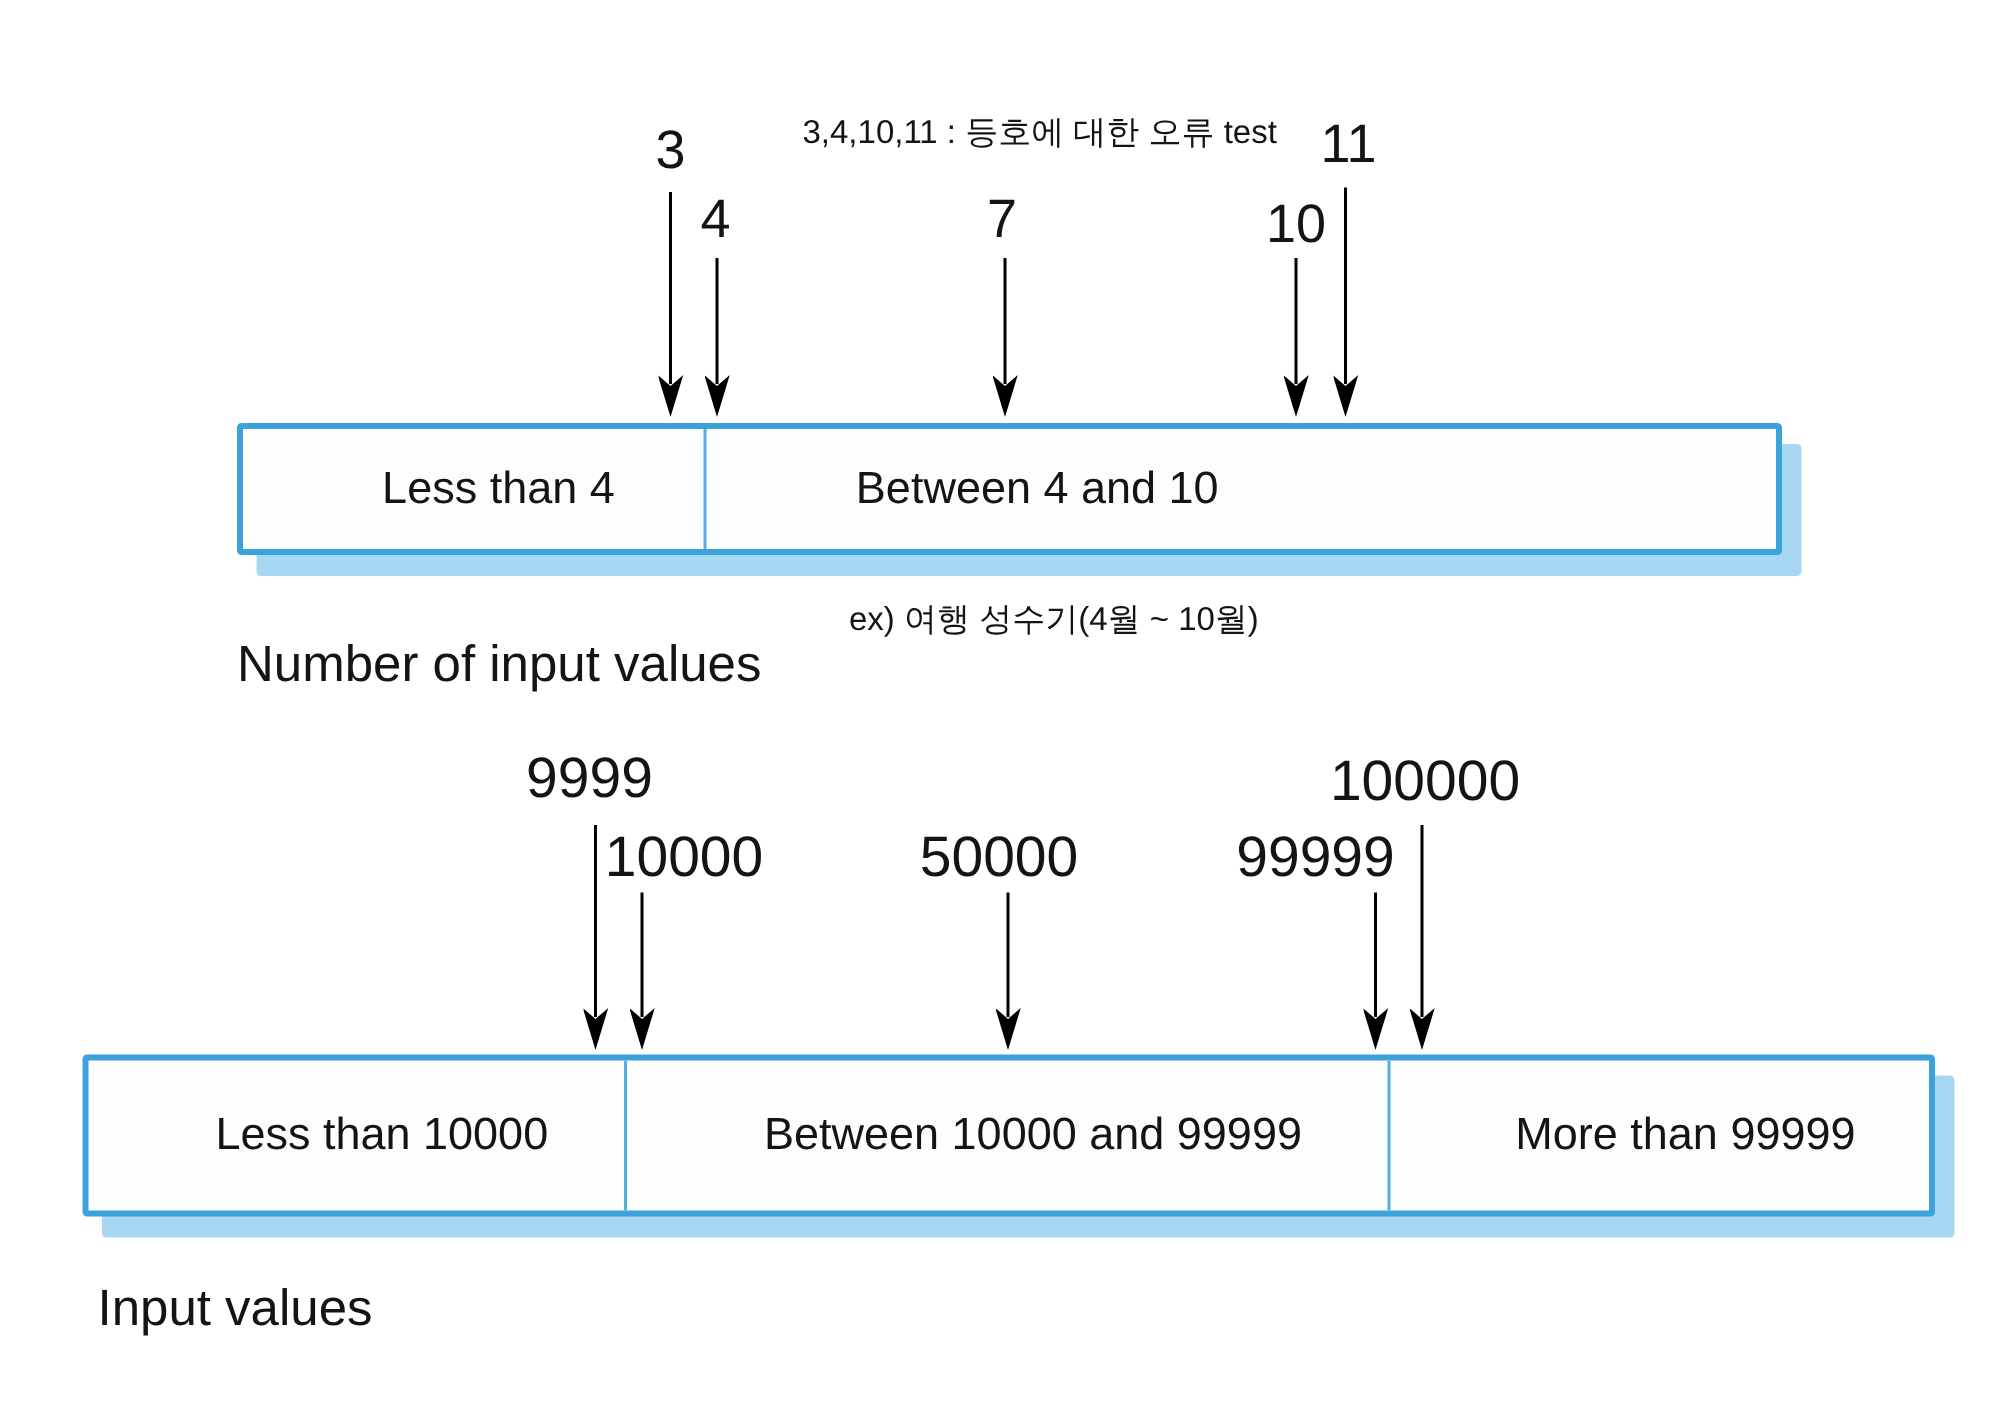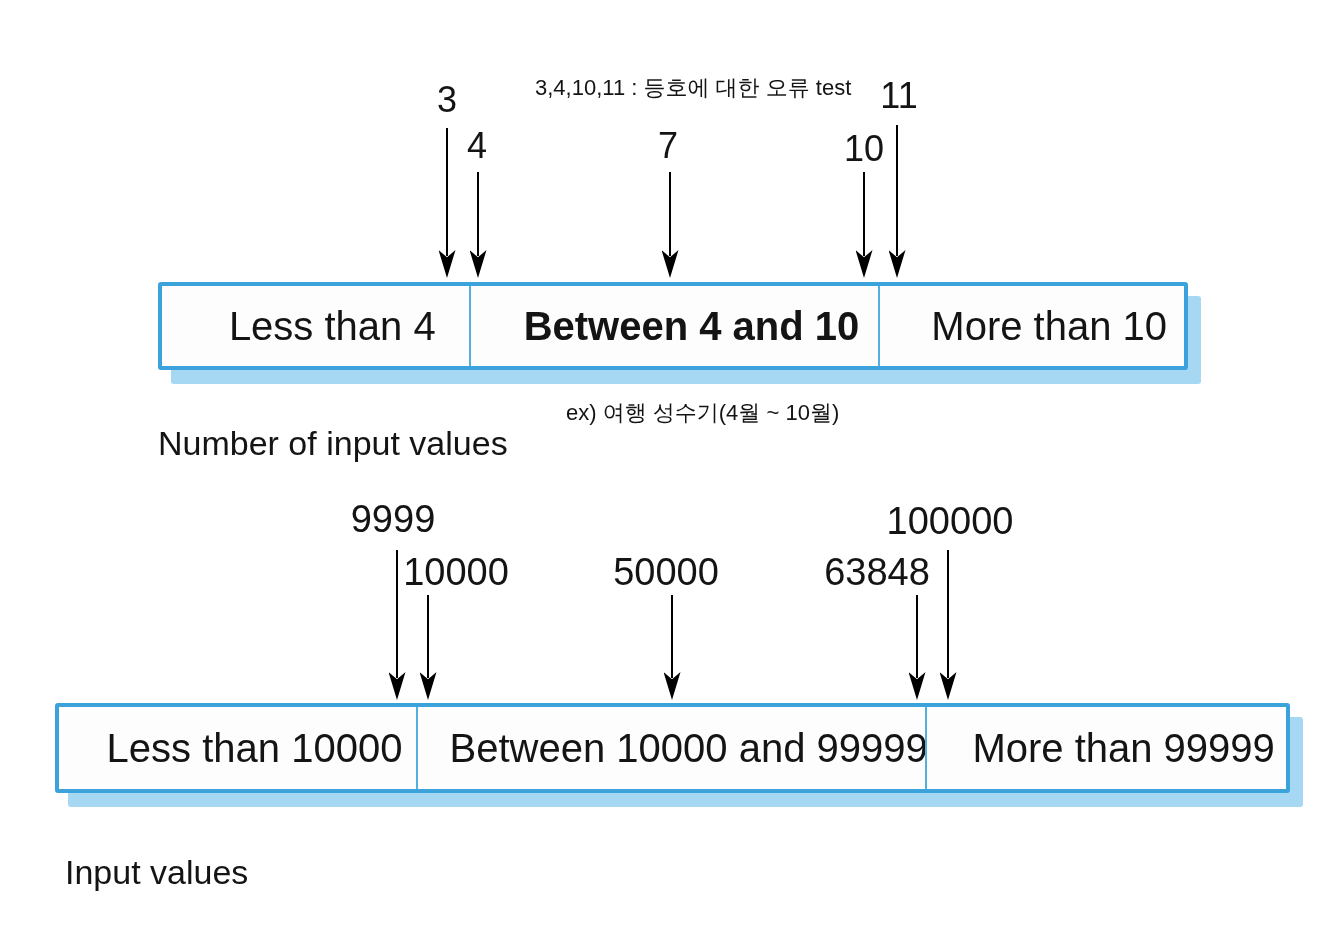--- a/index.html
+++ b/index.html
@@ -39,21 +39,21 @@
     display: flex;
     box-sizing: border-box;
     background: var(--bar-fill, #fdfdfe);
     border: 4px solid var(--bar-border, #3BA2DC);
     border-radius: 3px;
     box-shadow: 13px 14px 0 var(--bar-shadow, #A6D7F3);
   }
   .bar .sec {
     display: flex; align-items: center; justify-content: center;
     box-sizing: border-box;
-    font-size: 40px;
+    font-size: 30px;
     white-space: nowrap;
     color: var(--text-color, #141414);
     padding-left: 34px;
   }
   .bar .sec + .sec { border-left: 2px solid var(--bar-divider, #55ADE0); }
   
   .note { position: absolute; font-size: 22px; white-space: nowrap; color: var(--text-color, #141414); }
   .axis-label { position: absolute; font-size: 34px; white-space: nowrap; color: var(--text-color, #141414); }
 </style>
 </head>
@@ -85,31 +85,30 @@
       <div class="shaft"></div>
       <div class="head"></div>
     </div>
   <div class="arrow" style="left:897px; top:125px; height:153px;">
       <div class="shaft"></div>
       <div class="head"></div>
     </div>
 
   <div class="bar" style="left:158px; top:282px; width:1030px; height:88px;">
     <div class="sec" style="width:30%;">Less than 4</div>
-    <div class="sec" style="width:40.1%;font-weight:bold;">Between 4 and 10</div>
-    <div class="sec" style="width:29.9%;">More than 10</div>
+    <div class="sec" style="width:40.1%;">Between 4 and 10</div>
   </div>
 
   <div class="axis-label" style="left:158px; top:424px;">Number of input values</div>
   <div class="note" style="left:566px; top:398px;">ex) 여행 성수기(4월 ~ 10월)</div>
 
   <span class="num num-b" style="left:393px; top:500px;">9999</span>
   <span class="num num-b" style="left:456px; top:553px;">10000</span>
   <span class="num num-b" style="left:666px; top:553px;">50000</span>
-  <span class="num num-b" style="left:877px; top:553px;">63848</span>
+  <span class="num num-b" style="left:877px; top:553px;">99999</span>
   <span class="num num-b" style="left:950px; top:502px;">100000</span>
 
   <div class="arrow" style="left:397px; top:550px; height:150px;">
       <div class="shaft"></div>
       <div class="head"></div>
     </div>
   <div class="arrow" style="left:428px; top:595px; height:105px;">
       <div class="shaft"></div>
       <div class="head"></div>
     </div>
@@ -119,21 +118,21 @@
     </div>
   <div class="arrow" style="left:917px; top:595px; height:105px;">
       <div class="shaft"></div>
       <div class="head"></div>
     </div>
   <div class="arrow" style="left:948px; top:550px; height:150px;">
       <div class="shaft"></div>
       <div class="head"></div>
     </div>
 
-  <div class="bar" style="left:55px; top:703px; width:1235px; height:90px;">
+  <div class="bar" style="left:55px; top:703px; width:1235px; height:108px;">
     <div class="sec" style="width:29.1%;">Less than 10000</div>
     <div class="sec" style="width:41.5%;">Between 10000 and 99999</div>
     <div class="sec" style="width:29.4%;">More than 99999</div>
   </div>
 
   <div class="axis-label" style="left:65px; top:853px;text-align:center;">Input values</div>
 
 </div>
 
 </body></html>

